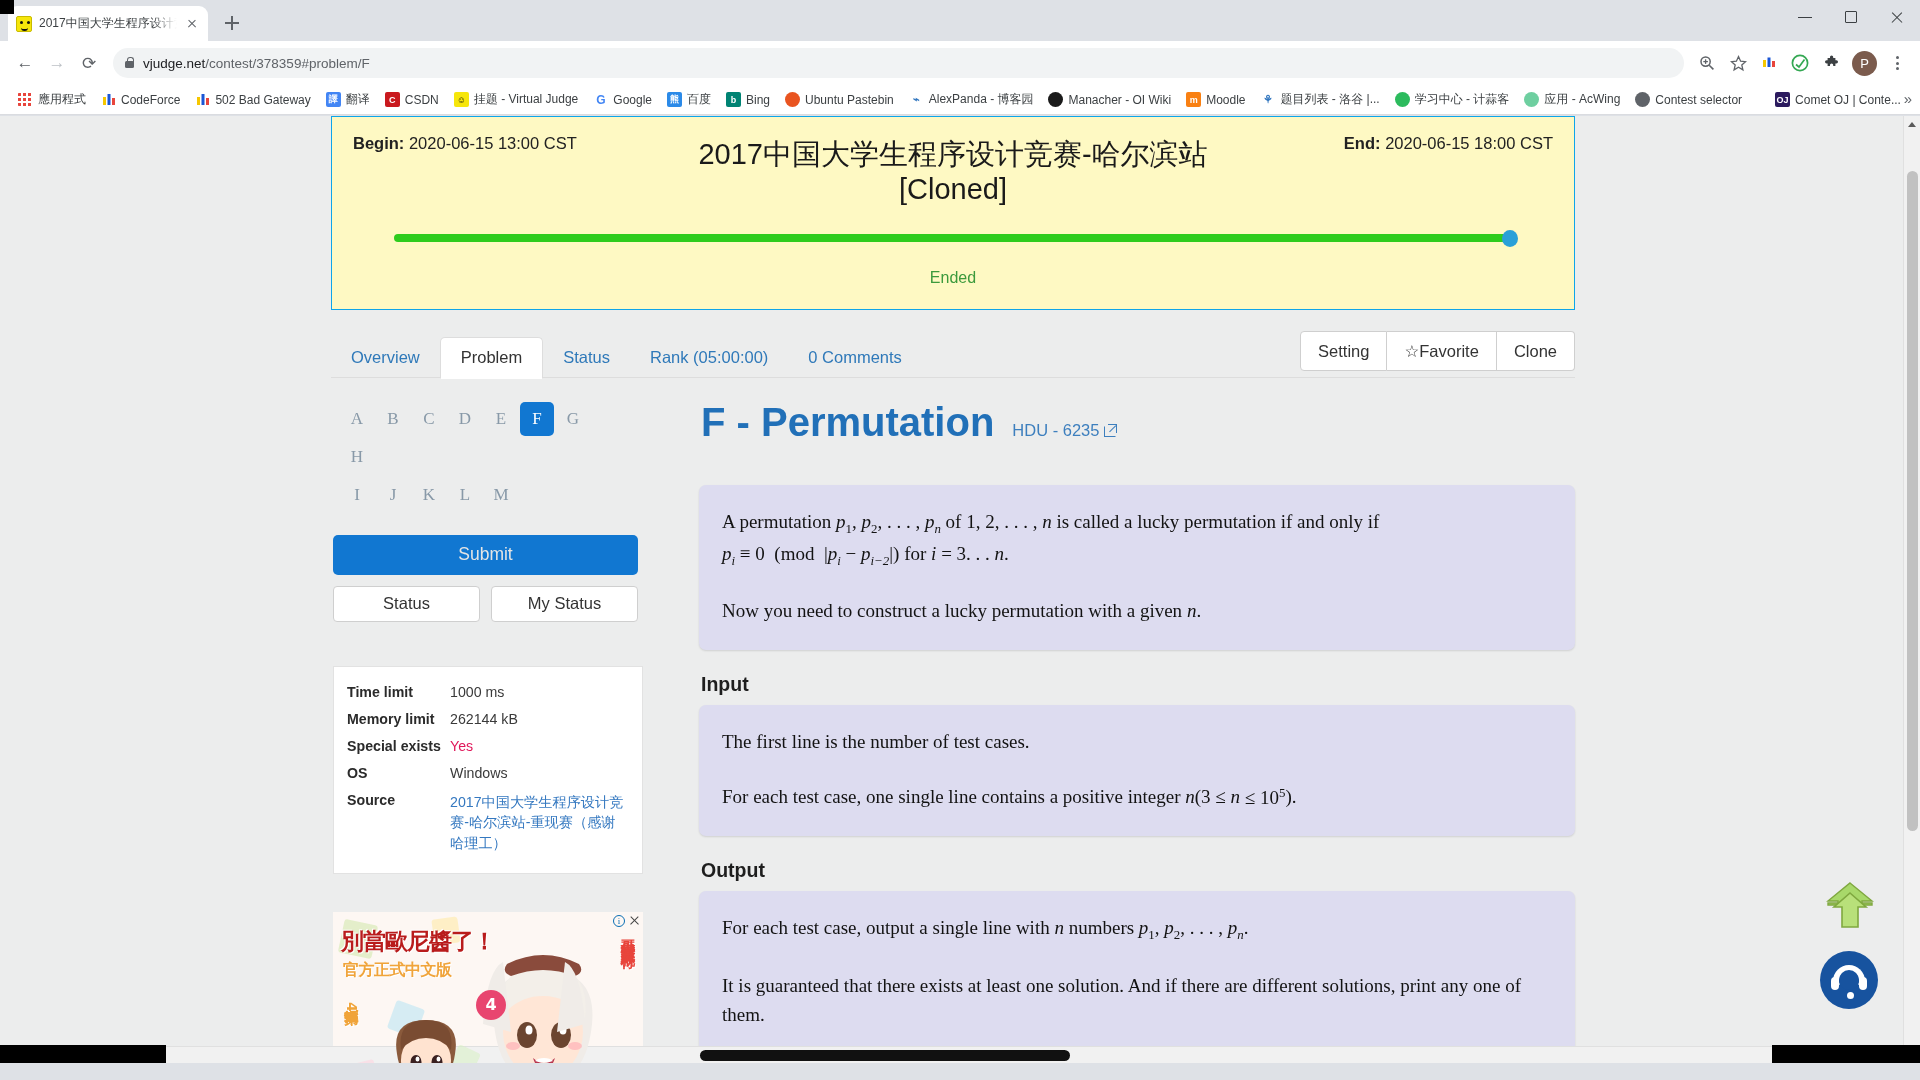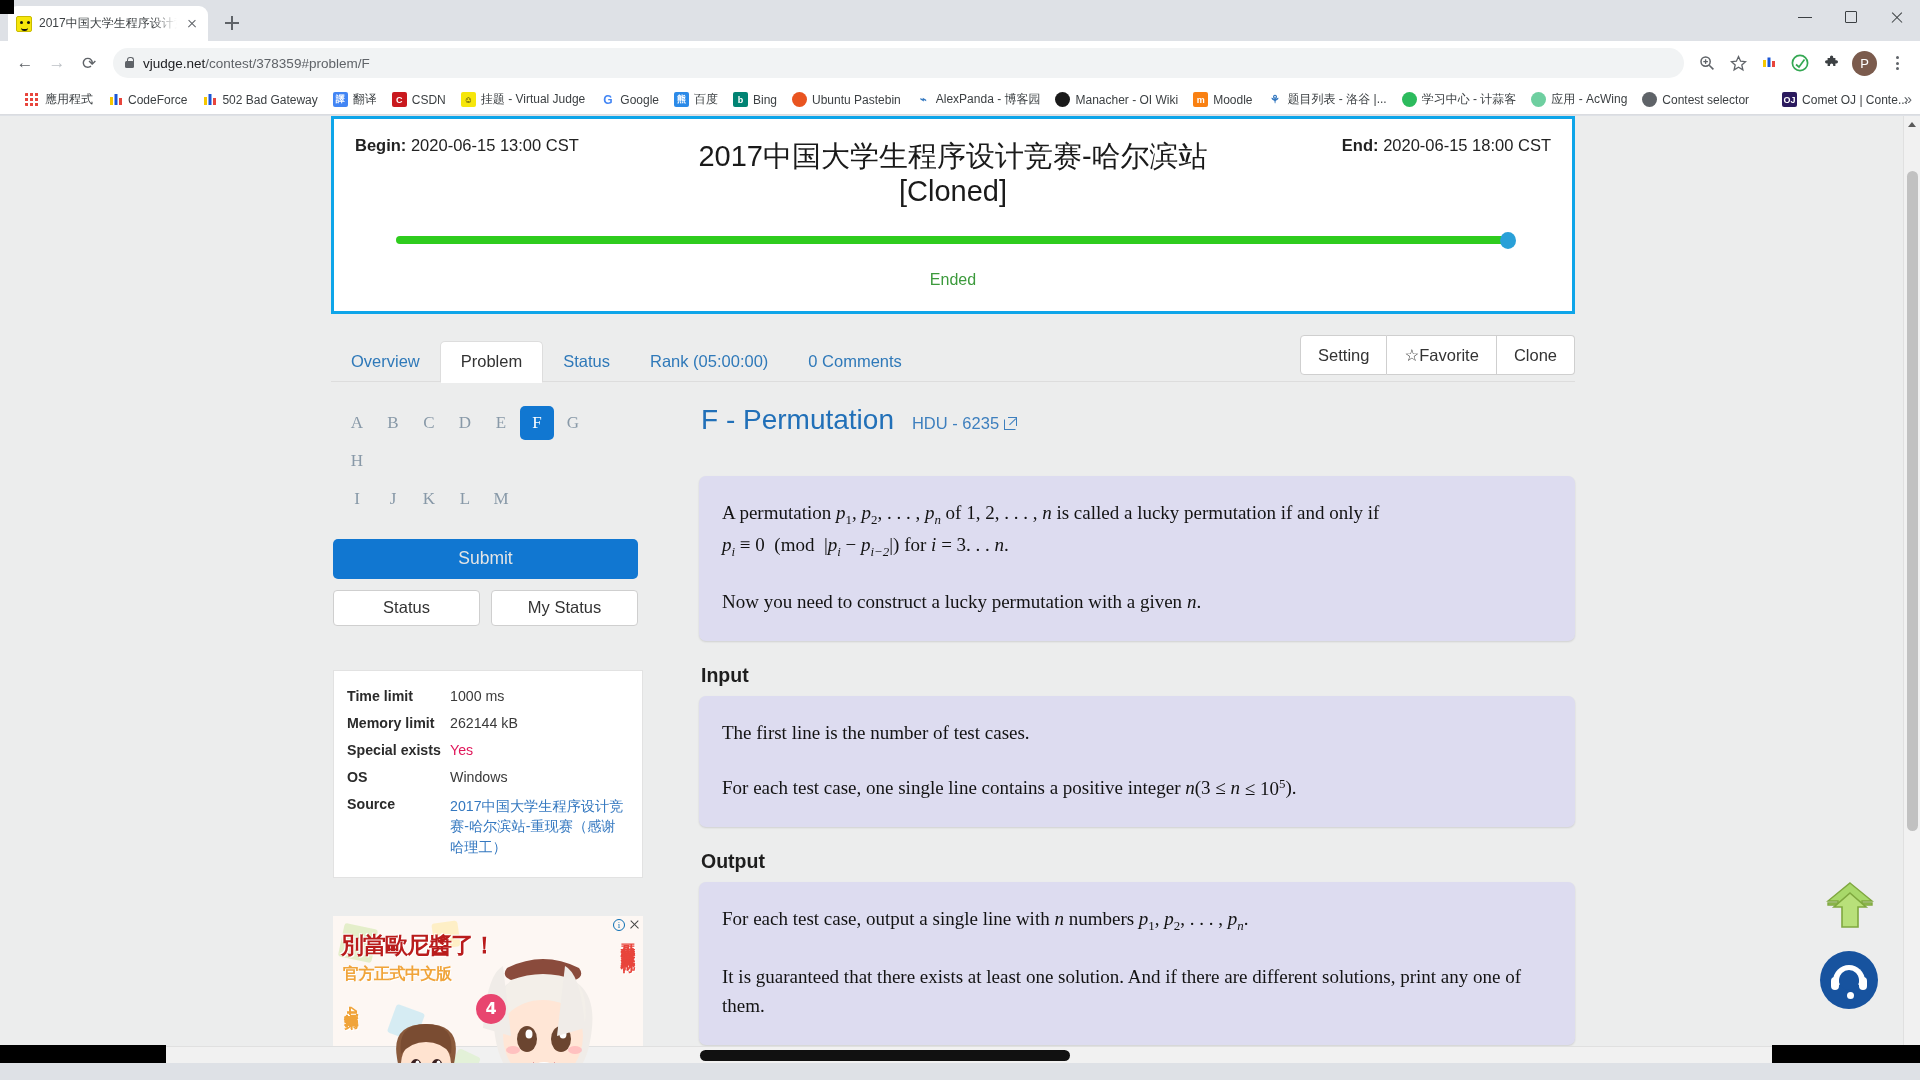--- a/index.html
+++ b/index.html
@@ -143,21 +143,21 @@
     border-radius: 50%; background: #5f6368;
   }
   .kebab i:nth-child(1){ top: 6px; }
   .kebab i:nth-child(2){ top: 11.5px; }
   .kebab i:nth-child(3){ top: 17px; }
 
   
   .bookmarks {
     height: 30px; background: #fff;
     display: flex; align-items: center;
-    padding: 0 19px; gap: 3px;
+    padding: 0 12px; gap: 3px;
     border-bottom: 1px solid #dadce0;
     overflow: hidden; position: relative;
   }
   .bm {
     display: flex; align-items: center; gap: 5px;
     padding: 3px 6px; border-radius: 4px;
     font-size: 12px; color: #3c4043; white-space: nowrap;
     flex: 0 0 auto;
   }
   .bm-ico {
@@ -203,22 +203,22 @@
   .page-scroll-v .arrow.dn { bottom: 6px; border-top: 5.5px solid #5a5a5a; }
 
   .container {
     position: absolute;
     left: 331px; top: 0;
     width: 1244px;
   }
 
   
   .contest-card {
-    background: #ffffff;
-    border: 3px solid #0ea5e9;
+    background: #fef9c3;
+    border: 1px solid #0ea5e9;
     padding: 16px 20px 22px;
     position: relative;
   }
   .begin-time, .end-time {
     position: absolute; top: 17px;
     font-size: 16.5px; color: #222;
   }
   .begin-time { left: 21px; }
   .end-time { right: 21px; }
   .begin-time b, .end-time b { font-weight: bold; }
@@ -404,21 +404,21 @@
   }
   .ad-bgdot {
     position:absolute; z-index:1; border-radius: 3px; opacity: .55;
   }
 
   
   .prob-title-row {
     display: flex; align-items: baseline; gap: 18px; margin: 0 0 0 2px;
   }
   .prob-title {
-    font-size: 28px; font-weight: normal; color: #2170b8;
+    font-size: 40px; font-weight: bold; color: #2170b8;
   }
   .prob-src {
     font-size: 16.5px; color: #3d7fbe;
     display: flex; align-items: center; gap: 5px;
   }
   .ext-ico { width: 13px; height: 13px; position: relative; display:inline-block; }
   .ext-ico::before {
     content:""; position:absolute; left:0; bottom:0;
     width: 10px; height: 9px; border: 1.4px solid #3d7fbe;
     border-top-color: transparent; border-right-color: transparent;

